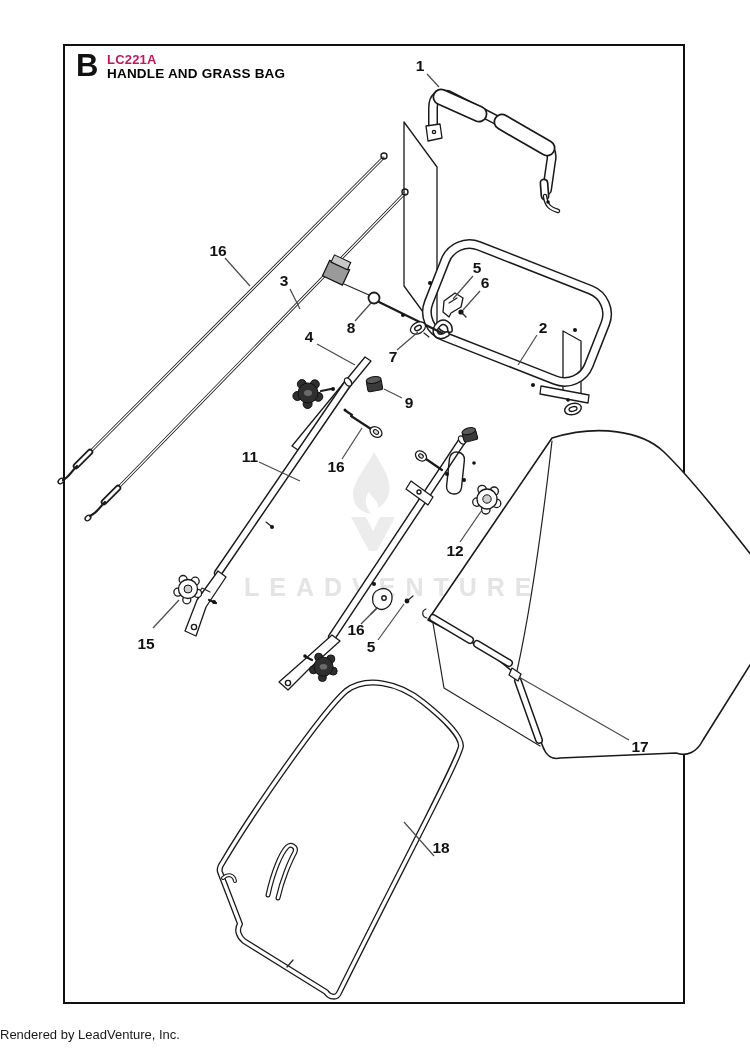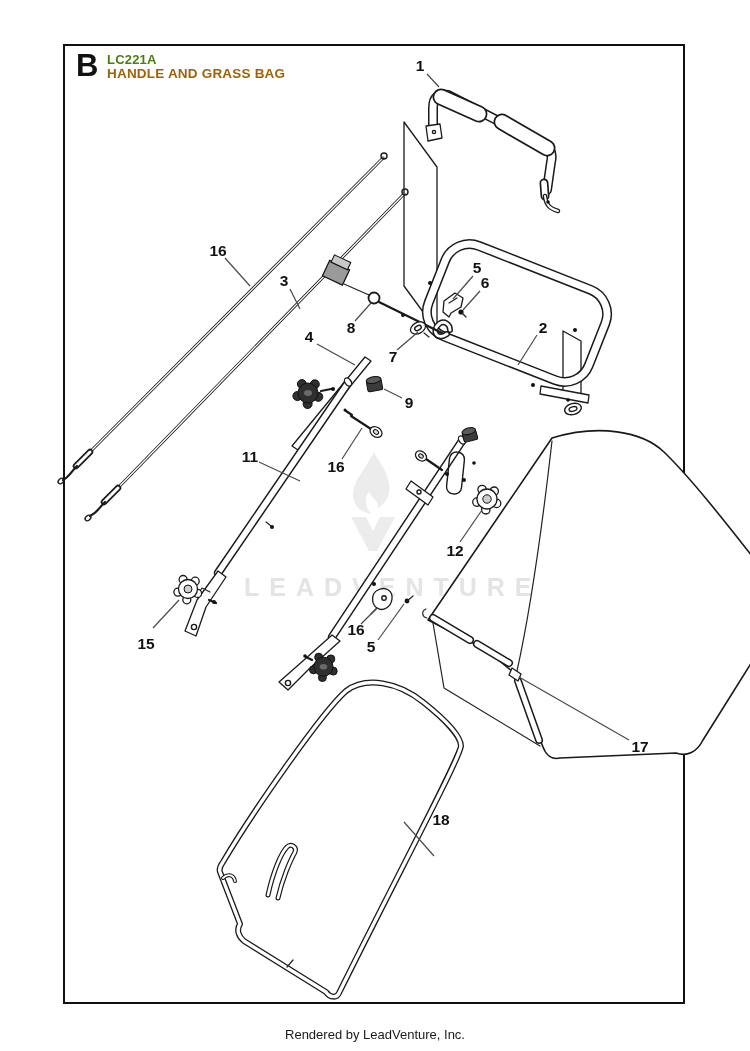--- a/index.html
+++ b/index.html
@@ -1,24 +1,24 @@
 <!DOCTYPE html>
 <html><head>
 <meta charset="utf-8">
 <style>
   html,body{margin:0;padding:0;background:#fff;}
   .page{position:relative;width:750px;height:1051px;background:#fff;overflow:hidden;
         font-family:"Liberation Sans", sans-serif;}
   .frame{position:absolute;left:63px;top:44px;width:618px;height:956px;
          border:2.5px solid #111;}
   .hdr-letter{position:absolute;left:76px;top:48px;font-size:31px;font-weight:bold;color:#111;}
-  .hdr-model{position:absolute;left:107px;top:52px;font-size:13px;font-weight:bold;color:#4d7c0f;letter-spacing:.2px;}
-  .hdr-title{position:absolute;left:107px;top:66px;font-size:13.5px;font-weight:bold;color:#a16207;letter-spacing:.2px;}
+  .hdr-model{position:absolute;left:107px;top:52px;font-size:13px;font-weight:bold;color:#be185d;letter-spacing:.2px;}
+  .hdr-title{position:absolute;left:107px;top:66px;font-size:13.5px;font-weight:bold;color:#000000;letter-spacing:.2px;}
   .plabel{position:absolute;transform:translate(-50%,-50%);font-size:15.5px;font-weight:bold;color:#111;white-space:nowrap;}
-  .footer{position:absolute;left:0;top:1027px;width:750px;text-align:center;
+  .footer{position:absolute;left:0;top:1027px;width:750px;text-align:left;
           font-size:13px;color:#1a1a1a;}
   svg{position:absolute;left:0;top:0;}
   .tube-o{fill:none;stroke:#1a1a1a;stroke-width:10;stroke-linecap:round;stroke-linejoin:round}
   .tube-i{fill:none;stroke:#fff;stroke-width:7;stroke-linecap:round;stroke-linejoin:round}
   .t2o{fill:none;stroke:#1a1a1a;stroke-width:8.5;stroke-linecap:round;stroke-linejoin:round}
   .t2i{fill:none;stroke:#fff;stroke-width:5.6;stroke-linecap:round;stroke-linejoin:round}
   .grip-o{fill:none;stroke:#1a1a1a;stroke-width:17;stroke-linecap:round}
   .grip-i{fill:none;stroke:#fff;stroke-width:13.5;stroke-linecap:round}
   .wire-o{fill:none;stroke:#1a1a1a;stroke-width:6;stroke-linejoin:round;stroke-linecap:round}
   .wire-i{fill:none;stroke:#fff;stroke-width:3.4;stroke-linejoin:round;stroke-linecap:round}
@@ -298,16 +298,16 @@
   <div class="plabel" style="left:351px;top:328px">8</div>
   <div class="plabel" style="left:409px;top:403px">9</div>
   <div class="plabel" style="left:336px;top:467px">16</div>
   <div class="plabel" style="left:250px;top:457px">11</div>
   <div class="plabel" style="left:455px;top:551px">12</div>
   <div class="plabel" style="left:356px;top:630px">16</div>
   <div class="plabel" style="left:371px;top:647px">5</div>
   <div class="plabel" style="left:146px;top:644px">15</div>
   <div class="plabel" style="left:218px;top:251px">16</div>
   <div class="plabel" style="left:640px;top:747px">17</div>
-  <div class="plabel" style="left:441px;top:820px">18</div>
+  <div class="plabel" style="left:441px;top:848px">18</div>
 
   <div class="footer">Rendered by LeadVenture, Inc.</div>
 </div>
 
 </body></html>

